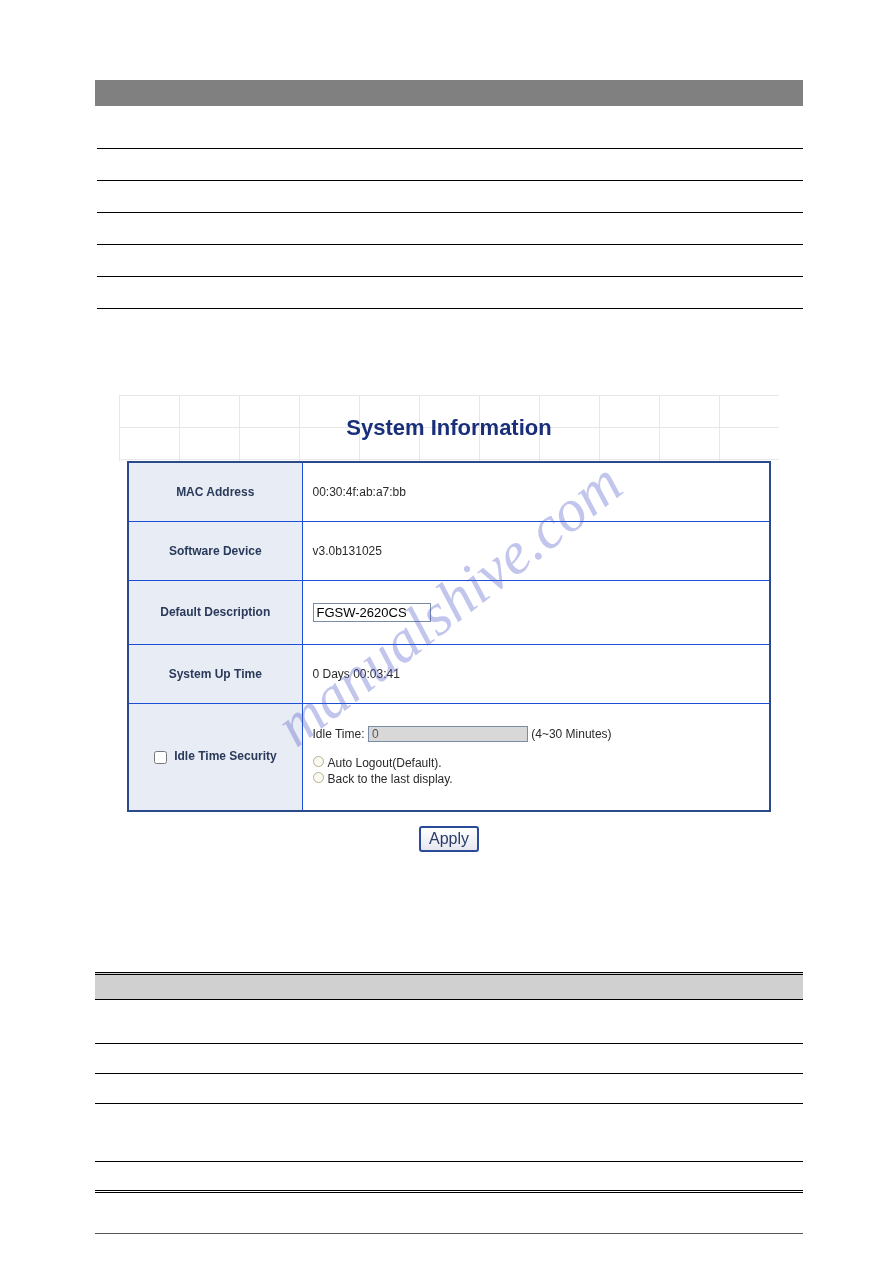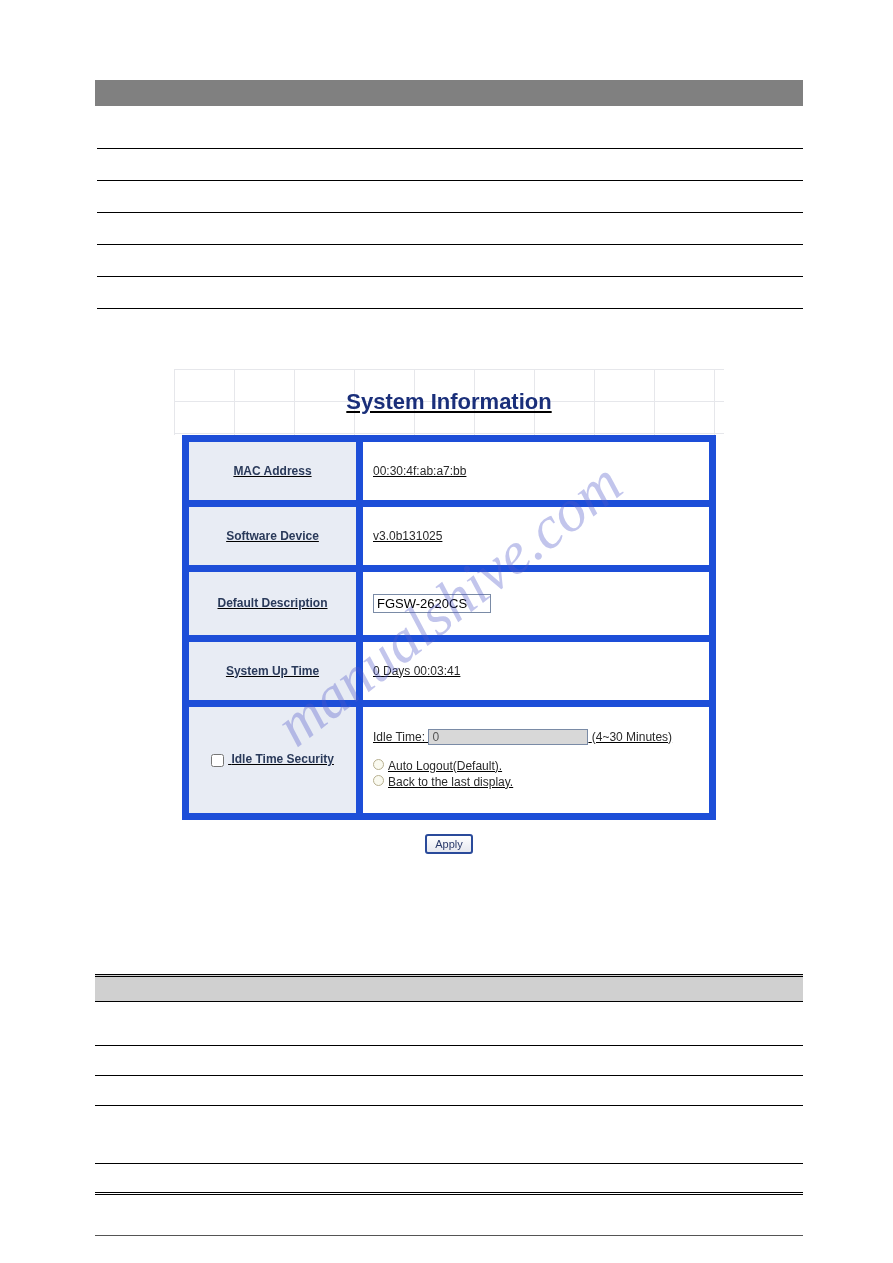--- a/index.html
+++ b/index.html
@@ -34,24 +34,23 @@
       border-bottom: 1px solid #000;
       height: 32px;
     }
     .top-table .body-row td.left-col {
       width: 140px;
     }
     .top-table .tall-row td {
       height: 42px;
     }
     .sysinfo-wrap {
-      margin: 74px auto 0 auto;
-      width: 534px;
+      margin: 100px auto 0 auto;
+      width: 644px;
       position: relative;
-      text-decoration: underline;
     }
     .grid-bg {
       position: absolute;
       top: -14px;
       left: -8px;
       right: -8px;
       height: 66px;
       background-image:
         repeating-linear-gradient(to right, #e6e7eb 0, #e6e7eb 1px, transparent 1px, transparent 60px),
         repeating-linear-gradient(to bottom, #e6e7eb 0, #e6e7eb 1px, transparent 1px, transparent 32px);
@@ -68,21 +67,21 @@
     }
     .sysinfo-table {
       position: relative;
       z-index: 1;
       width: 100%;
       border-collapse: collapse;
       border: 2px solid #2a4a8a;
       background: #ffffff;
     }
     .sysinfo-table td {
-      border: 7px solid #1d4ed8;
+      border: 1px solid #1d4ed8;
       padding: 4px 8px;
       font-size: 12px;
       color: #333;
       vertical-align: middle;
     }
     .sysinfo-table td.label {
       background: #e8ecf4;
       color: #2a3a5a;
       font-weight: bold;
       text-align: center;
@@ -140,21 +139,21 @@
     }
     .apply-wrap {
       text-align: center;
       padding: 14px 0 8px 0;
     }
     .apply-btn {
       display: inline-block;
       border: 2px solid #2a4a9a;
       border-radius: 3px;
       padding: 2px 8px;
-      font-size: 11px;
+      font-size: 16px;
       color: #2a3a6a;
       background: linear-gradient(#ffffff, #e6e8ef);
       cursor: pointer;
       font-family: Verdana, Arial, sans-serif;
     }
     .watermark {
       position: absolute;
       top: 570px;
       left: 240px;
       font-size: 60px;

